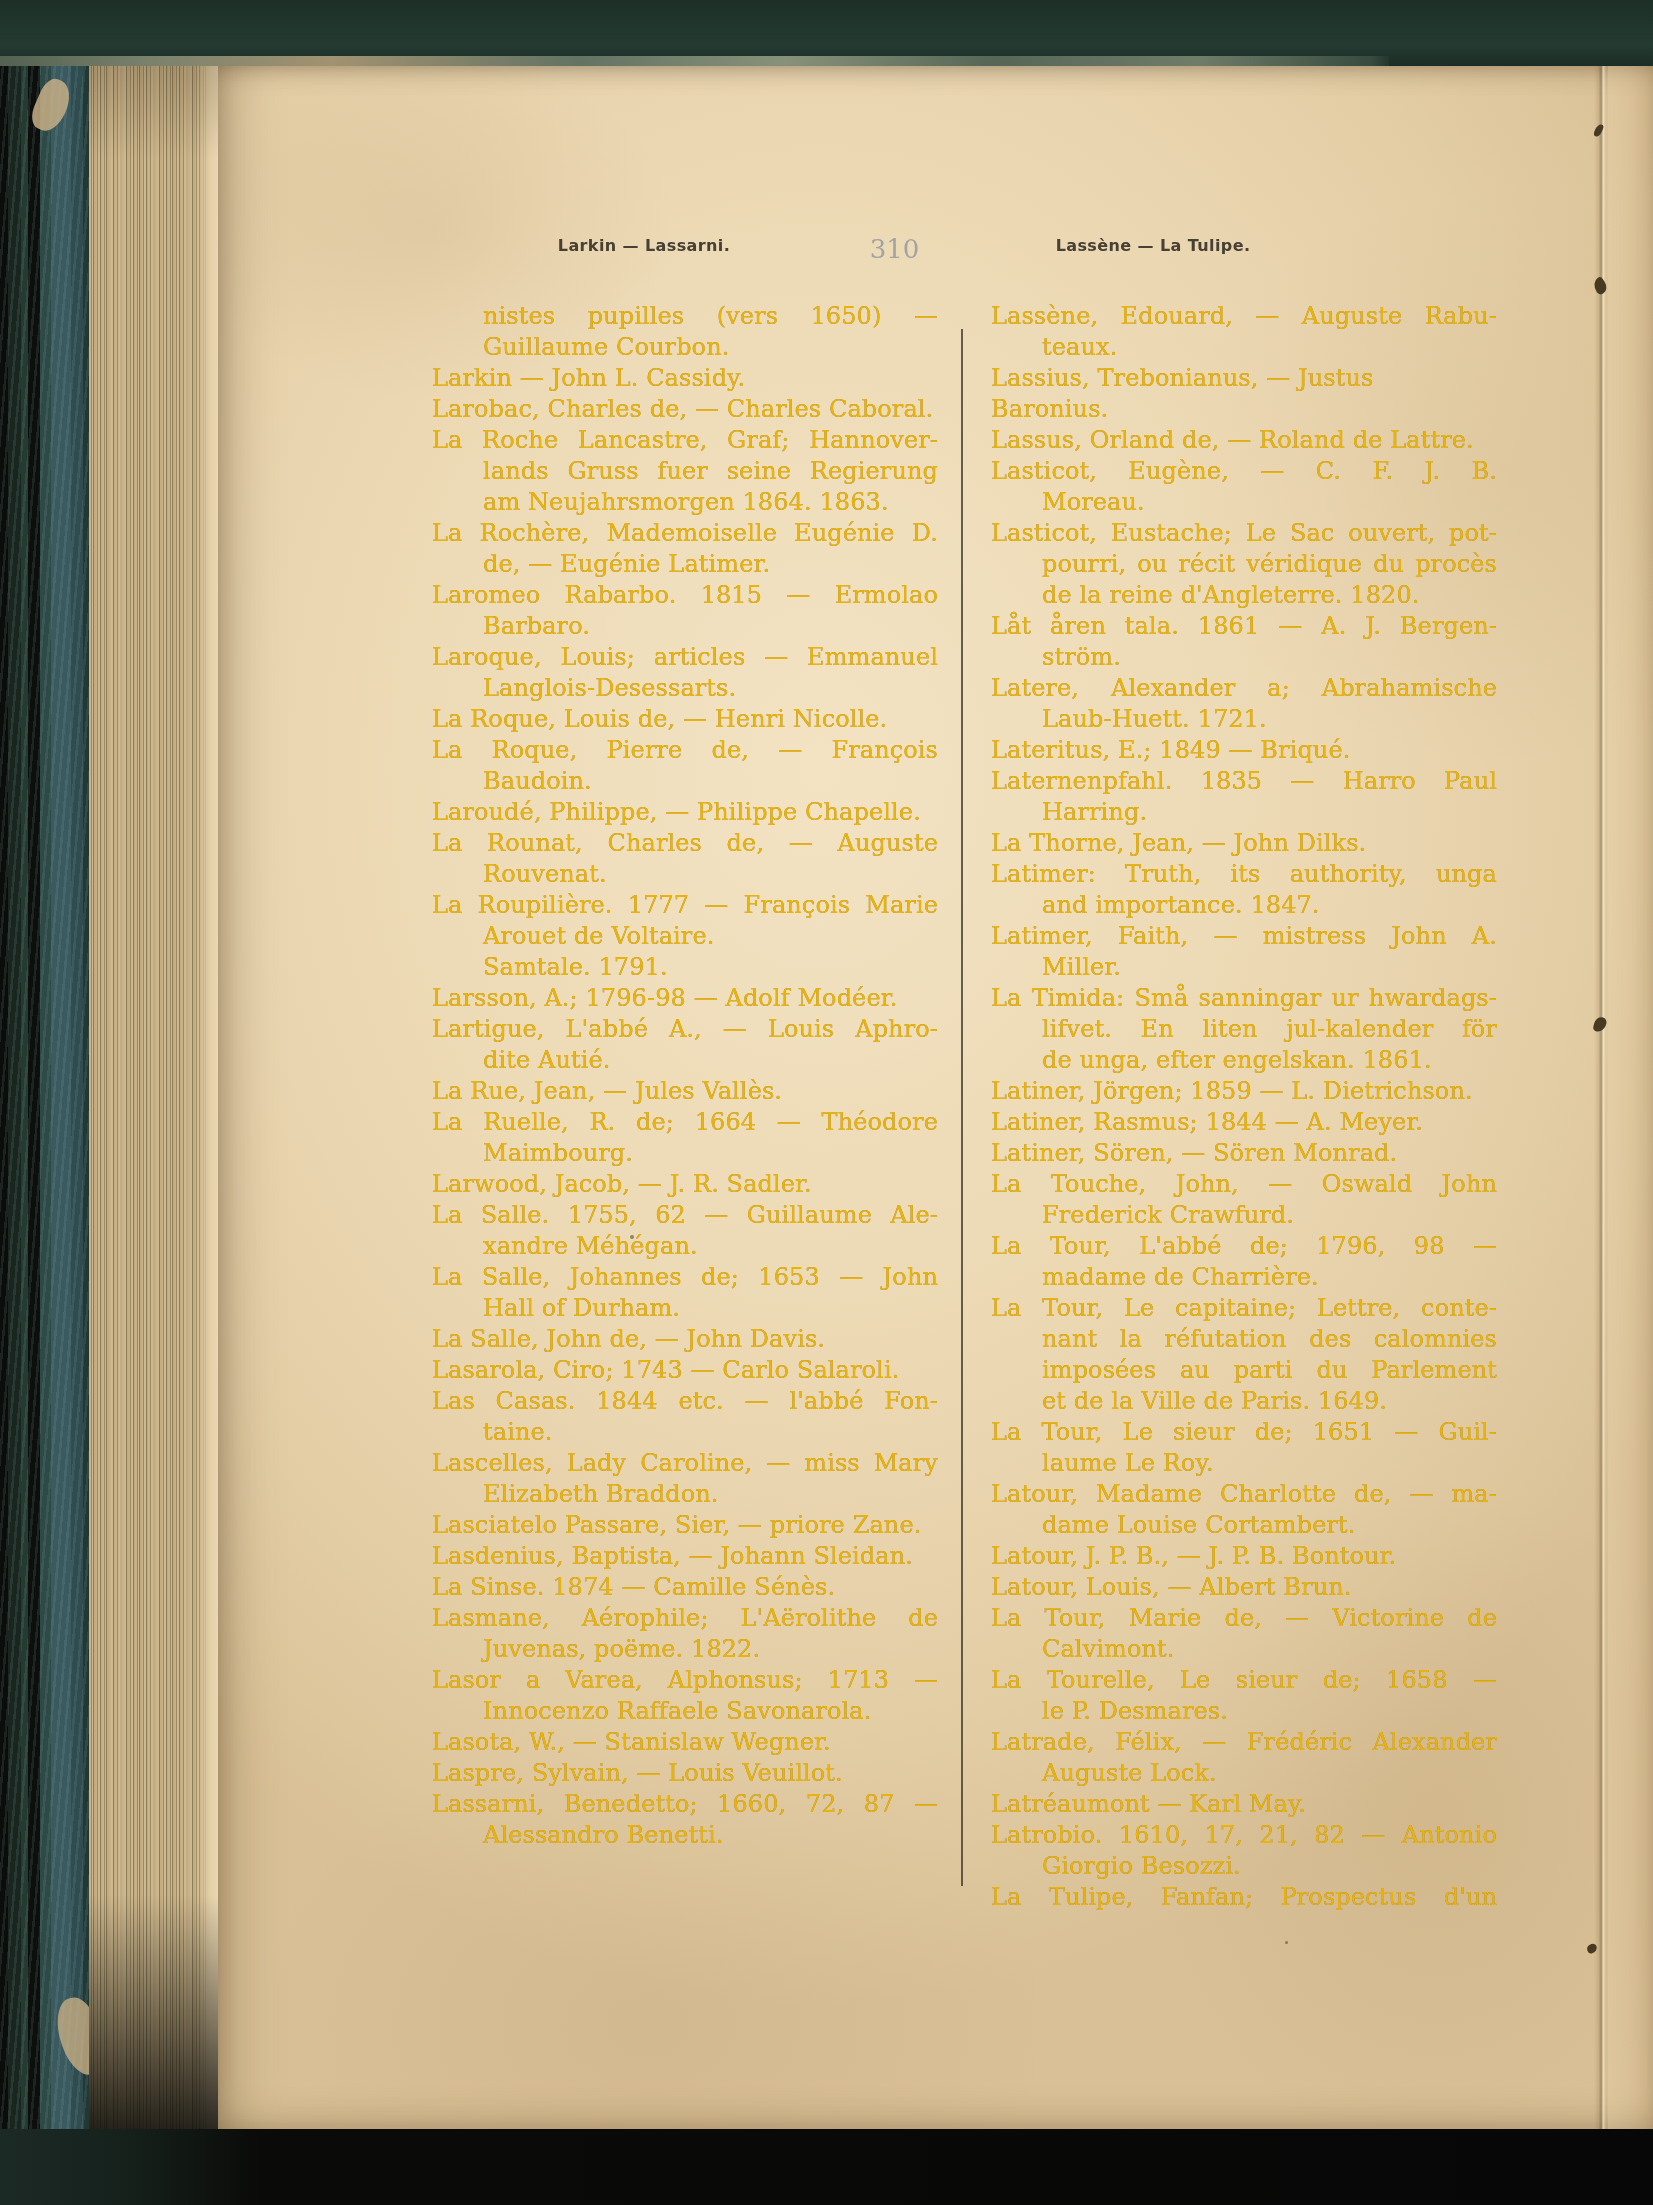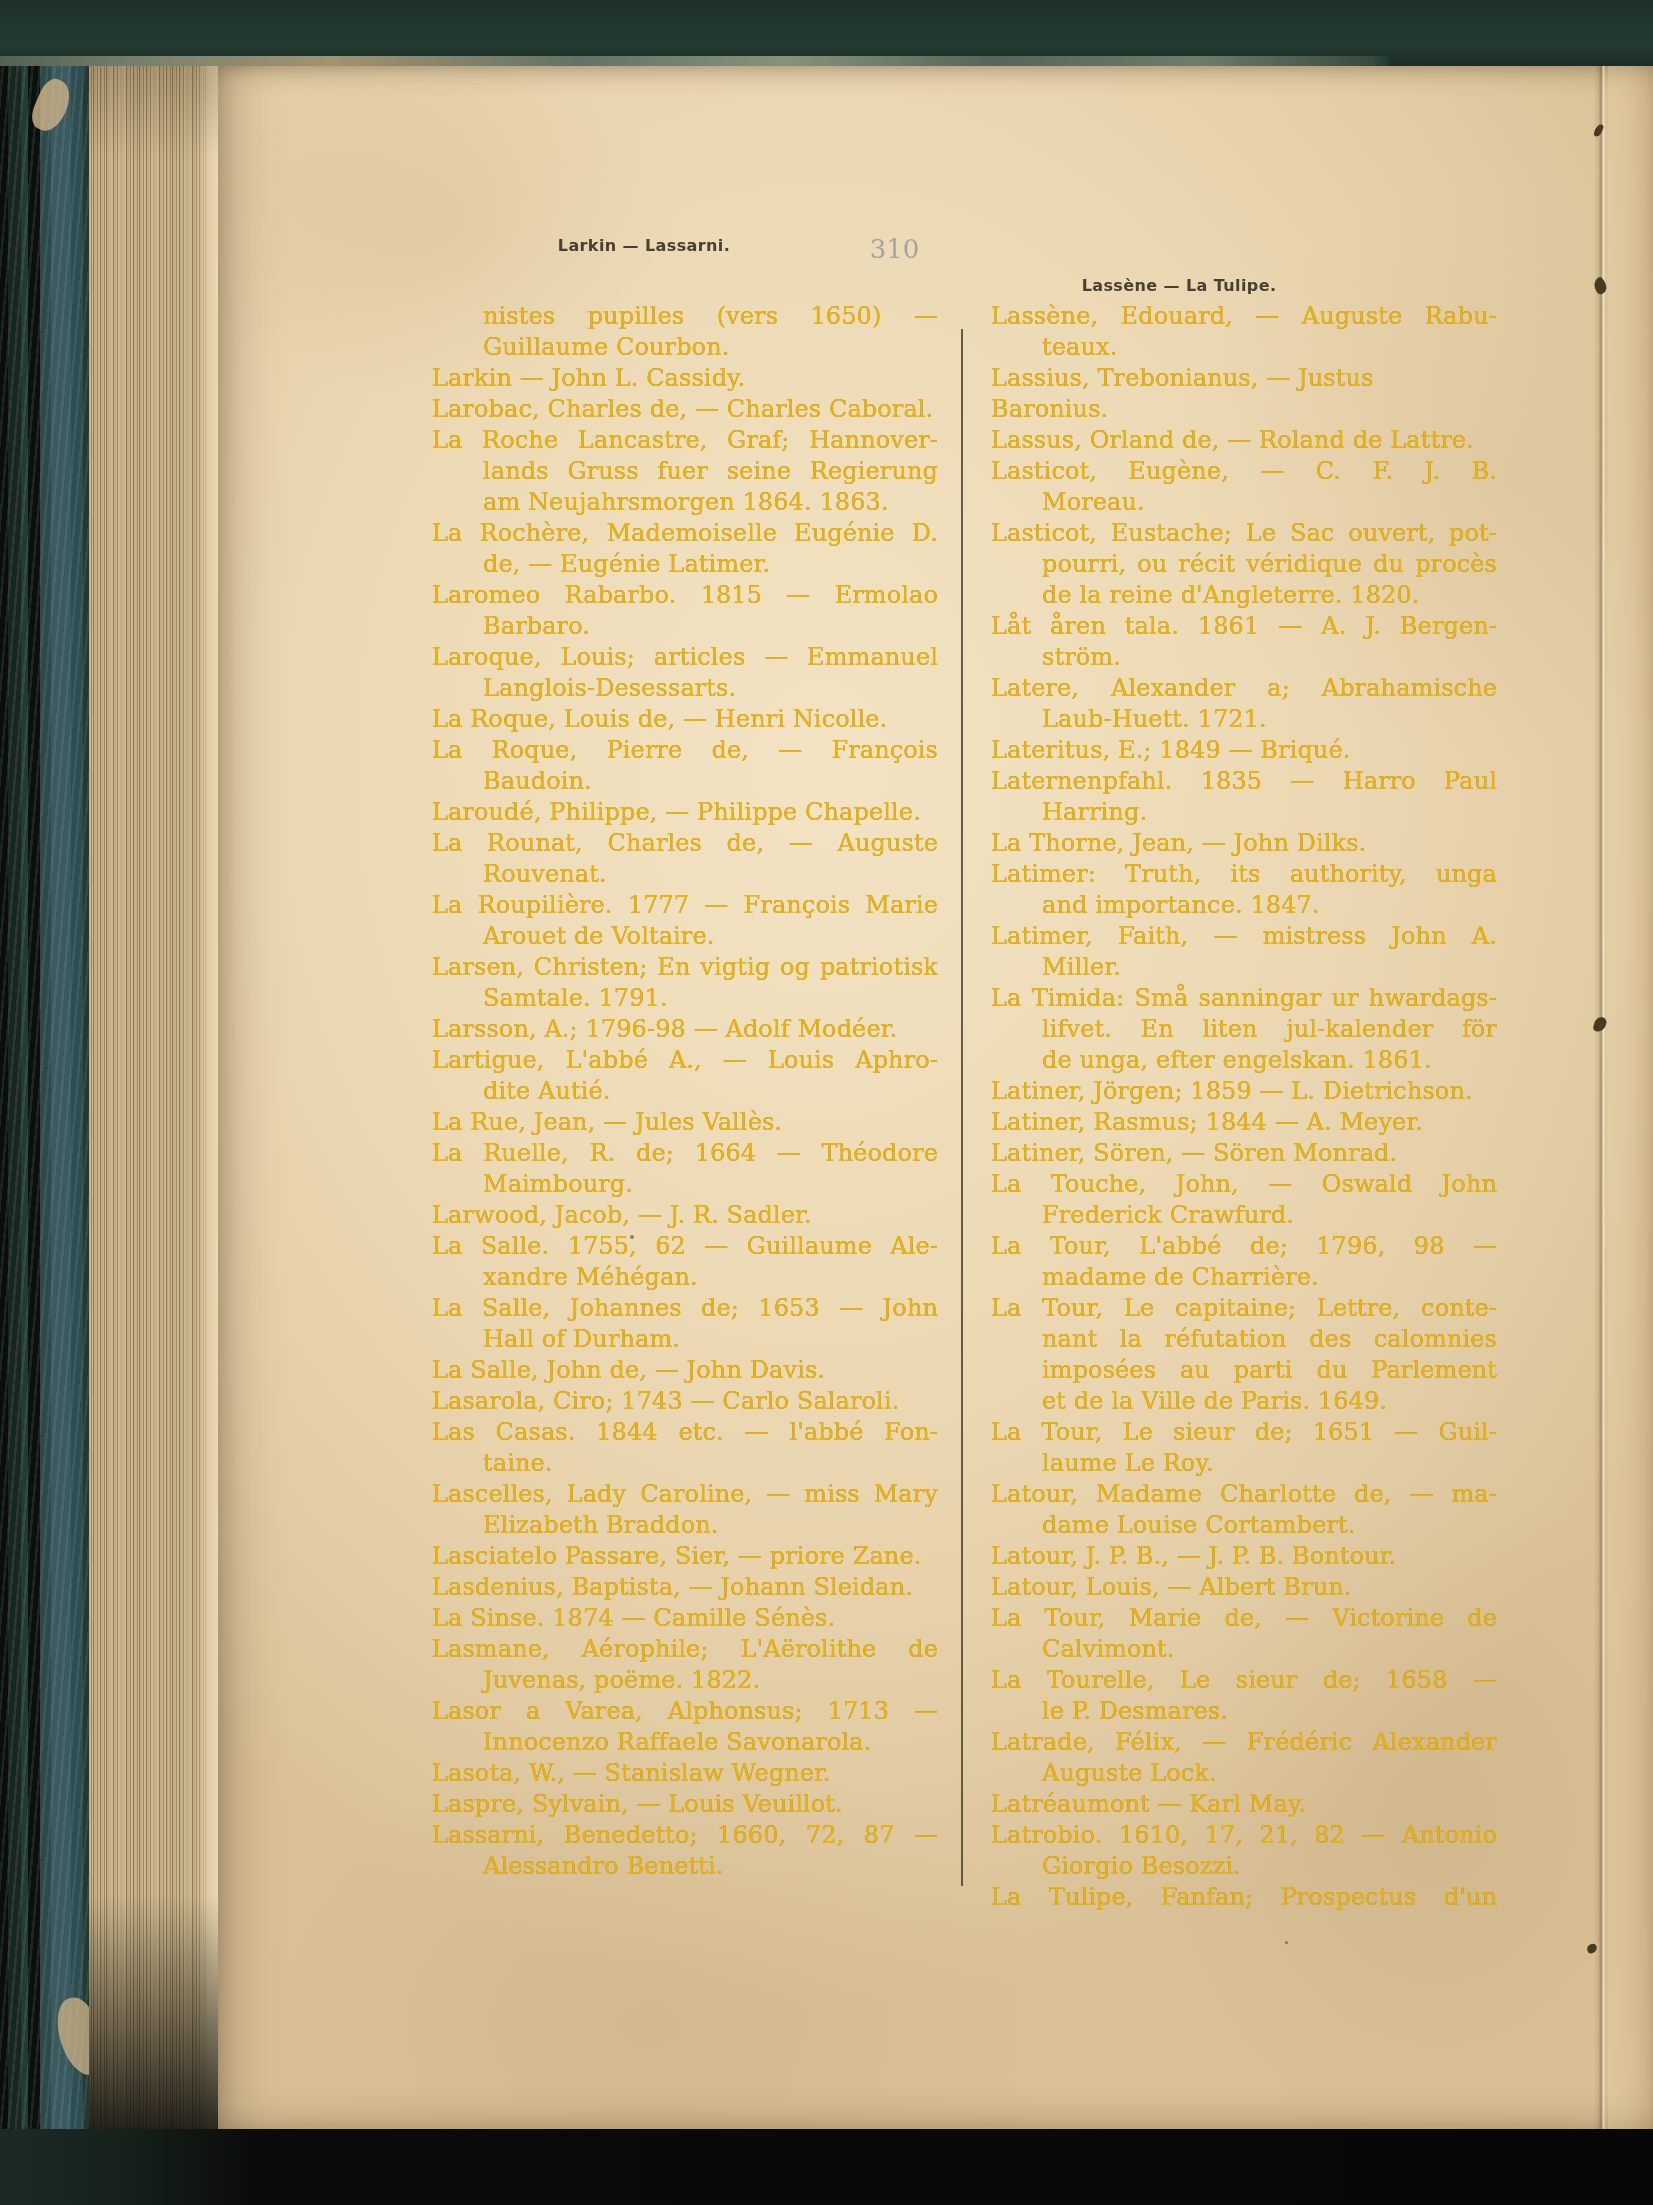--- a/index.html
+++ b/index.html
@@ -47,21 +47,21 @@
   .cover-top::after{content:'';position:absolute;left:0;bottom:0;width:1389px;height:10px;opacity:.85;
     background:linear-gradient(90deg,#5c6a58 0,#8a9078 149px,#b9a47e 331px,#6f7f6e 579px,
       #9aa387 785px,#60705f 992px,#7d8a74 1199px,#3c4f43 1372px,#243830 1389px);}
   
   .bottom-shadow{position:absolute;left:0;top:2129px;width:1653px;height:76px;
     background:linear-gradient(90deg,#1c2a25 0,#16211c 124px,#0a0a08 264px,#070707 100%);}
   
   .running-head{position:absolute;top:236px;font-family:"DejaVu Sans",sans-serif;font-weight:bold;
     font-size:16px;color:#464134;letter-spacing:0.4px;text-align:center;}
   .head-left{left:432px;width:506px;transform:translateX(-41px);}
-  .head-right{left:984px;width:506px;transform:translateX(-58px);margin-top:40px;}
+  .head-right{left:958px;width:506px;transform:translateX(-58px);}
   .page-number{position:absolute;left:845px;top:234px;width:99px;text-align:center;
     font-family:"DejaVu Serif",serif;font-size:26px;color:#a3a3a3;}
   
   .col{position:absolute;top:301px;width:506px;font-size:24px;line-height:31px;
     color:#eab308;letter-spacing:0.1px;text-shadow:0 0 0.5px rgba(60,50,30,.55);}
   .col-left{left:432px;}
   .col-right{left:991px;}
   .line{white-space:normal;}
   .line.just{text-align:justify;text-align-last:justify;}
   .line.ind{padding-left:51px;}
@@ -112,21 +112,20 @@
       <div class="line just">Laroque, Louis; articles — Emmanuel</div>
       <div class="line ind">Langlois-Desessarts.</div>
       <div class="line">La Roque, Louis de, — Henri Nicolle.</div>
       <div class="line just">La Roque, Pierre de, — François</div>
       <div class="line ind">Baudoin.</div>
       <div class="line">Laroudé, Philippe, — Philippe Chapelle.</div>
       <div class="line just">La Rounat, Charles de, — Auguste</div>
       <div class="line ind">Rouvenat.</div>
       <div class="line just">La Roupilière. 1777 — François Marie</div>
       <div class="line ind">Arouet de Voltaire.</div>
-      <div class="line just">Larsen, Christen; En vigtig og patriotisk</div>
       <div class="line ind">Samtale. 1791.</div>
       <div class="line">Larsson, A.; 1796-98 — Adolf Modéer.</div>
       <div class="line just">Lartigue, L'abbé A., — Louis Aphro-</div>
       <div class="line ind">dite Autié.</div>
       <div class="line">La Rue, Jean, — Jules Vallès.</div>
       <div class="line just">La Ruelle, R. de; 1664 — Théodore</div>
       <div class="line ind">Maimbourg.</div>
       <div class="line">Larwood, Jacob, — J. R. Sadler.</div>
       <div class="line just">La Salle. 1755, 62 — Guillaume Ale-</div>
       <div class="line ind">xandre Méhégan.</div>

